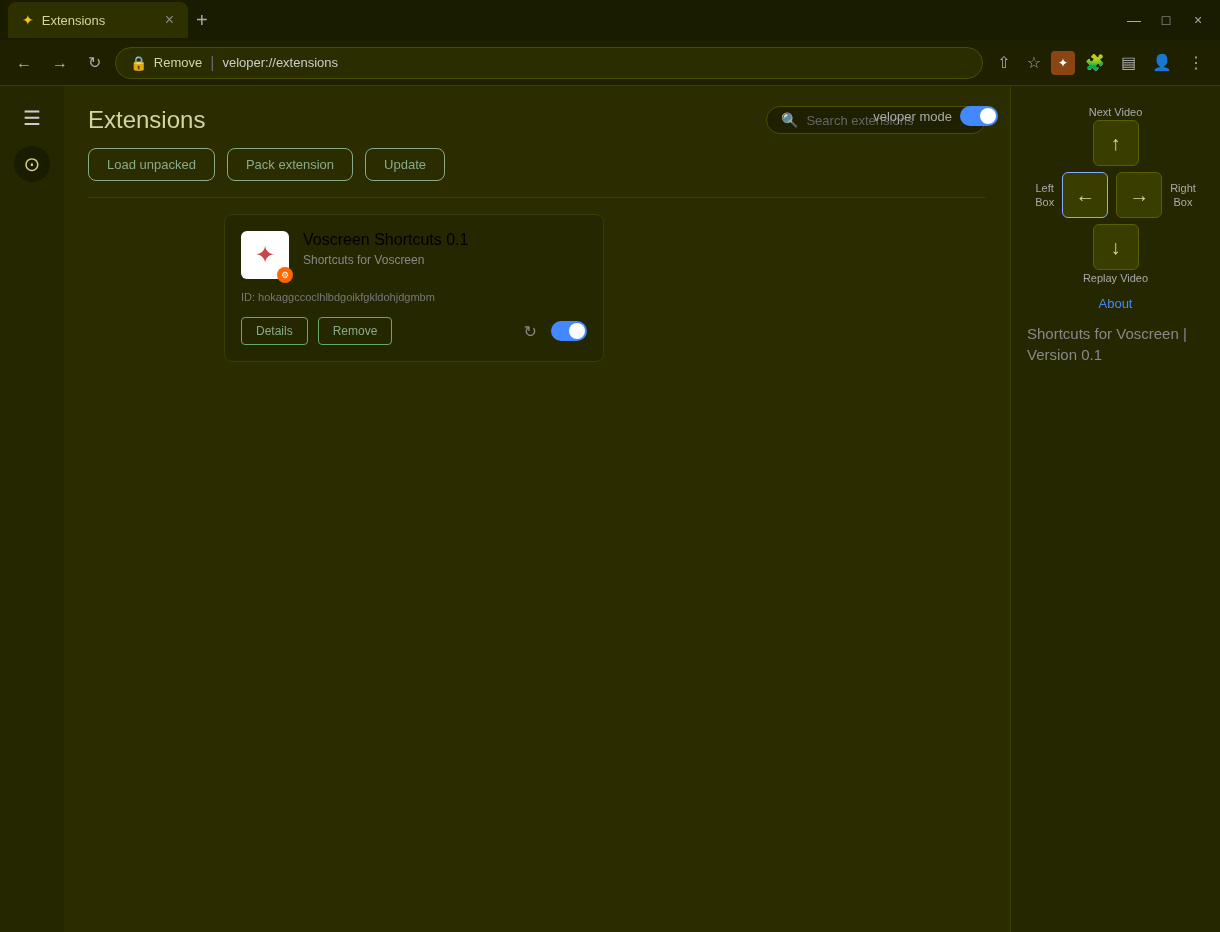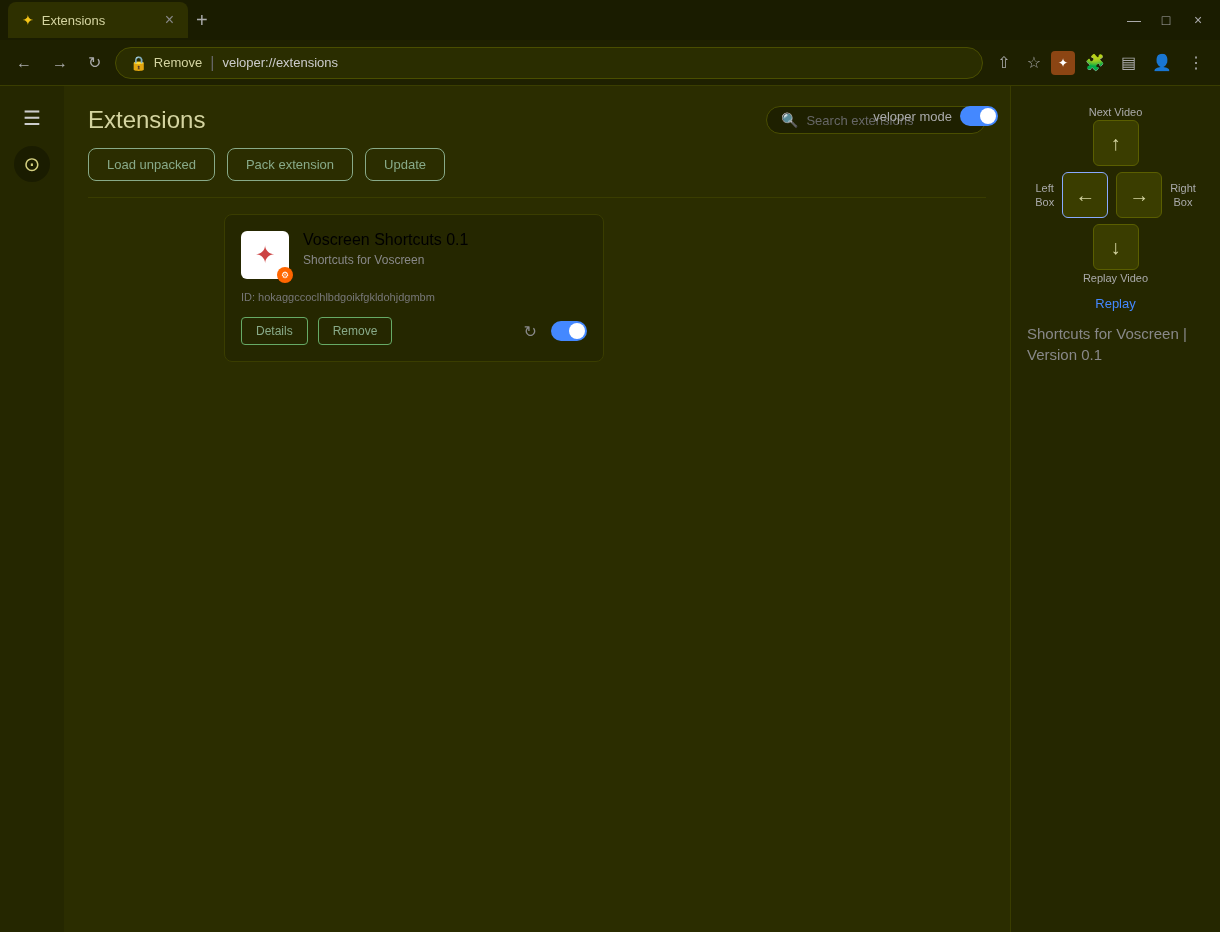--- a/index.html
+++ b/index.html
@@ -559,21 +559,21 @@
           <span class="shortcuts-label-side">Box</span>
         </div>
       </div>
 
       <div class="key-row" style="margin-top:4px;">
         <div class="key-btn">↓</div>
       </div>
       <div class="shortcuts-label">Replay Video</div>
     </div>
 
-    <a class="about-link">Replay</a>
+    <a class="about-link">About</a>
     <div class="shortcuts-footer">Shortcuts for Voscreen | Version 0.1</div>
   </div>
 </div>
 
 <div class="dev-mode-area">
   <span class="dev-mode-label">veloper mode</span>
   <div class="dev-toggle-track">
     <div class="dev-toggle-thumb"></div>
   </div>
 </div>

